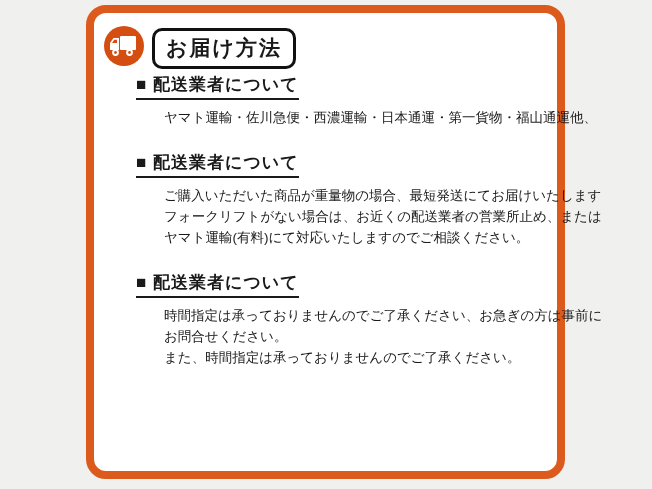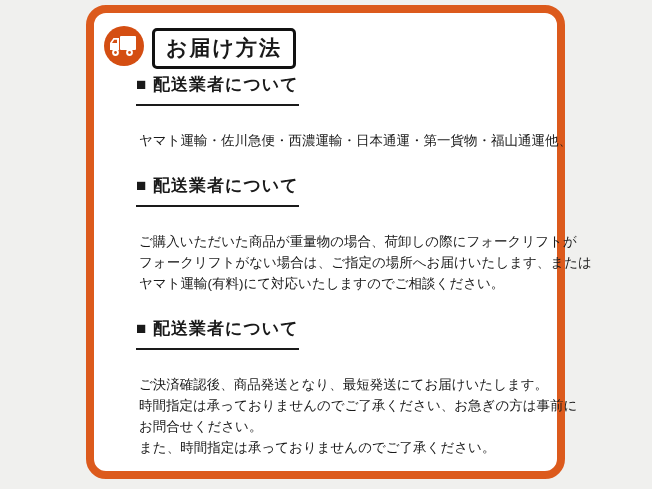--- a/index.html
+++ b/index.html
@@ -30,21 +30,21 @@
     left: 10px;
     top: 13px;
     width: 40px;
     height: 40px;
   }
   .title-box {
     position: absolute;
     left: 58px;
     top: 15px;
     border: 3px solid #111111;
-    border-radius: 5px;
+    border-radius: 10px;
     padding: 3px 11px 4px 11px;
     font-size: 21px;
     font-weight: bold;
     letter-spacing: 2px;
     background: #ffffff;
     white-space: nowrap;
   }
   .content {
     position: absolute;
     left: 42px;
@@ -53,26 +53,26 @@
   }
   .section {
     margin-bottom: 23px;
   }
   .section-heading {
     display: inline-block;
     font-size: 17px;
     font-weight: bold;
     letter-spacing: 1px;
     border-bottom: 2px solid #1a1a1a;
-    padding-bottom: 8px;
-    margin-bottom: 24px;
+    padding-bottom: 2px;
+    margin-bottom: 7px;
     white-space: nowrap;
   }
   .section-lines {
-    margin-left: 3px;
+    margin-left: 28px;
   }
   .text-line {
     font-size: 13.5px;
     line-height: 21px;
     letter-spacing: 0px;
     white-space: nowrap;
   }
 </style>
 </head>
 <body>
@@ -105,30 +105,29 @@
     <div class="section">
       <div class="section-heading">■ 配送業者について</div>
       <div class="section-lines">
         <div class="text-line">ヤマト運輸・佐川急便・西濃運輸・日本通運・第一貨物・福山通運他、</div>
       </div>
     </div>
 
     <div class="section">
       <div class="section-heading">■ 配送業者について</div>
       <div class="section-lines">
-        <div class="text-line">ご購入いただいた商品が重量物の場合、荷卸しの際にフォークリフトが</div>
-        <div class="text-line">フォークリフトがない場合は、ご指定の場所へお届けいたします、または</div>
+        <div class="text-line">ご購入いただいた商品が重量物の場合、最短発送にてお届けいたします</div>
+        <div class="text-line">フォークリフトがない場合は、お近くの配送業者の営業所止め、または</div>
         <div class="text-line">ヤマト運輸(有料)にて対応いたしますのでご相談ください。</div>
       </div>
     </div>
 
     <div class="section">
       <div class="section-heading">■ 配送業者について</div>
       <div class="section-lines">
-        <div class="text-line">ご決済確認後、商品発送となり、最短発送にてお届けいたします。</div>
         <div class="text-line">時間指定は承っておりませんのでご了承ください、お急ぎの方は事前に</div>
         <div class="text-line">お問合せください。</div>
         <div class="text-line">また、時間指定は承っておりませんのでご了承ください。</div>
       </div>
     </div>
 
   </div>
 </div>
 
 </body></html>

